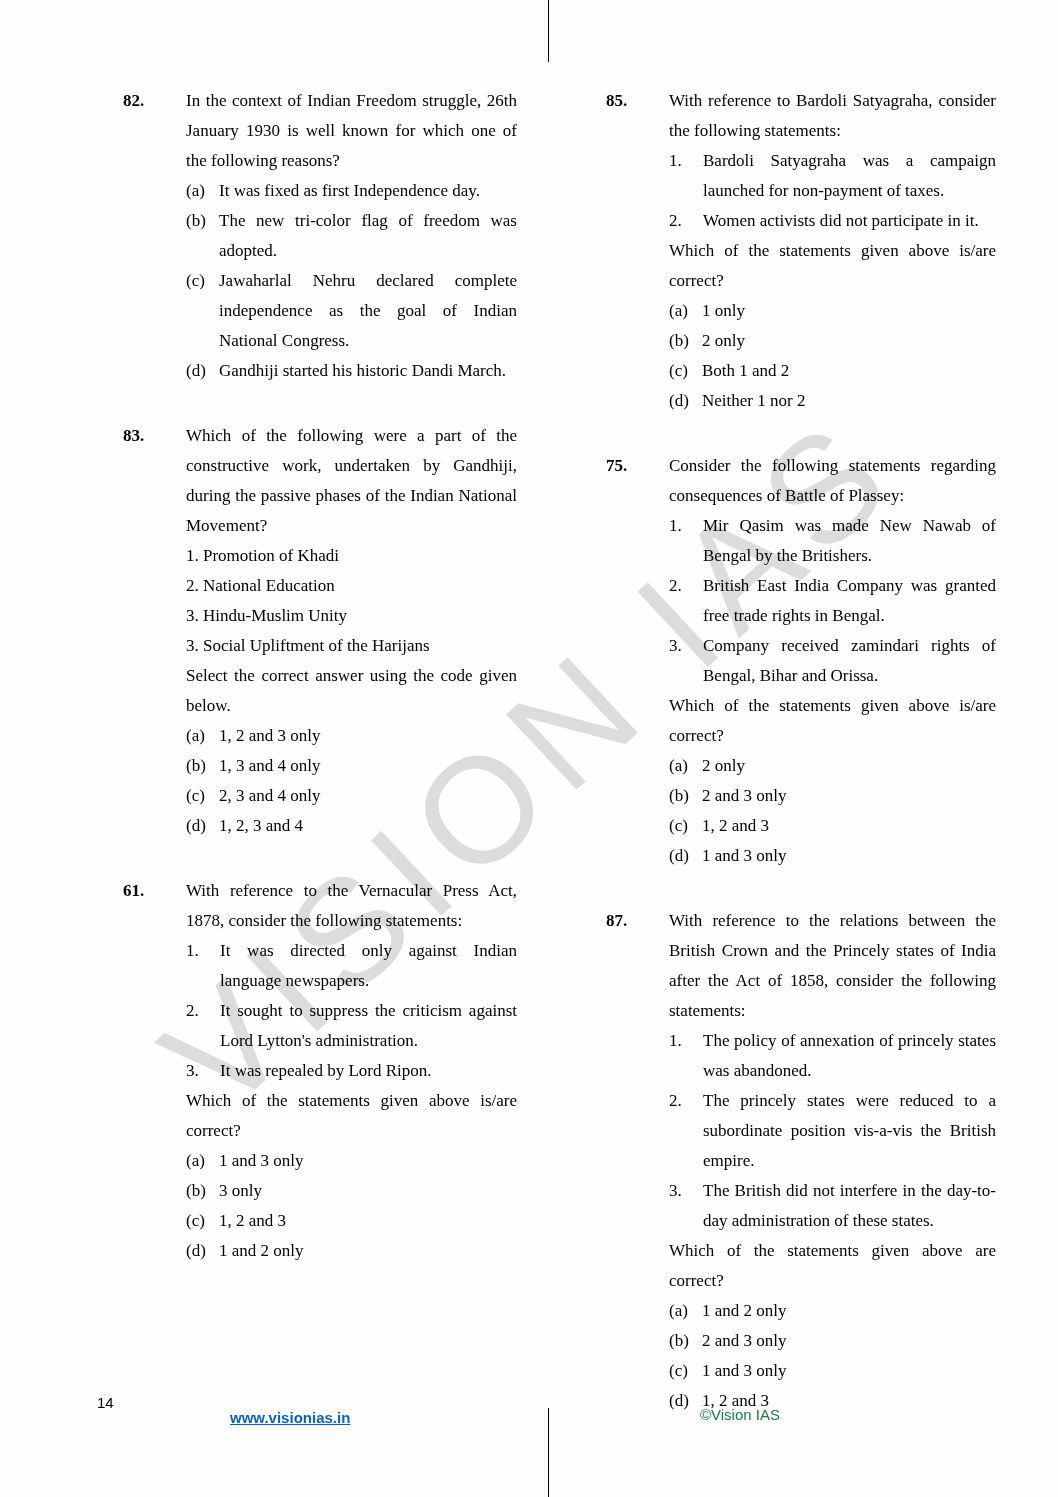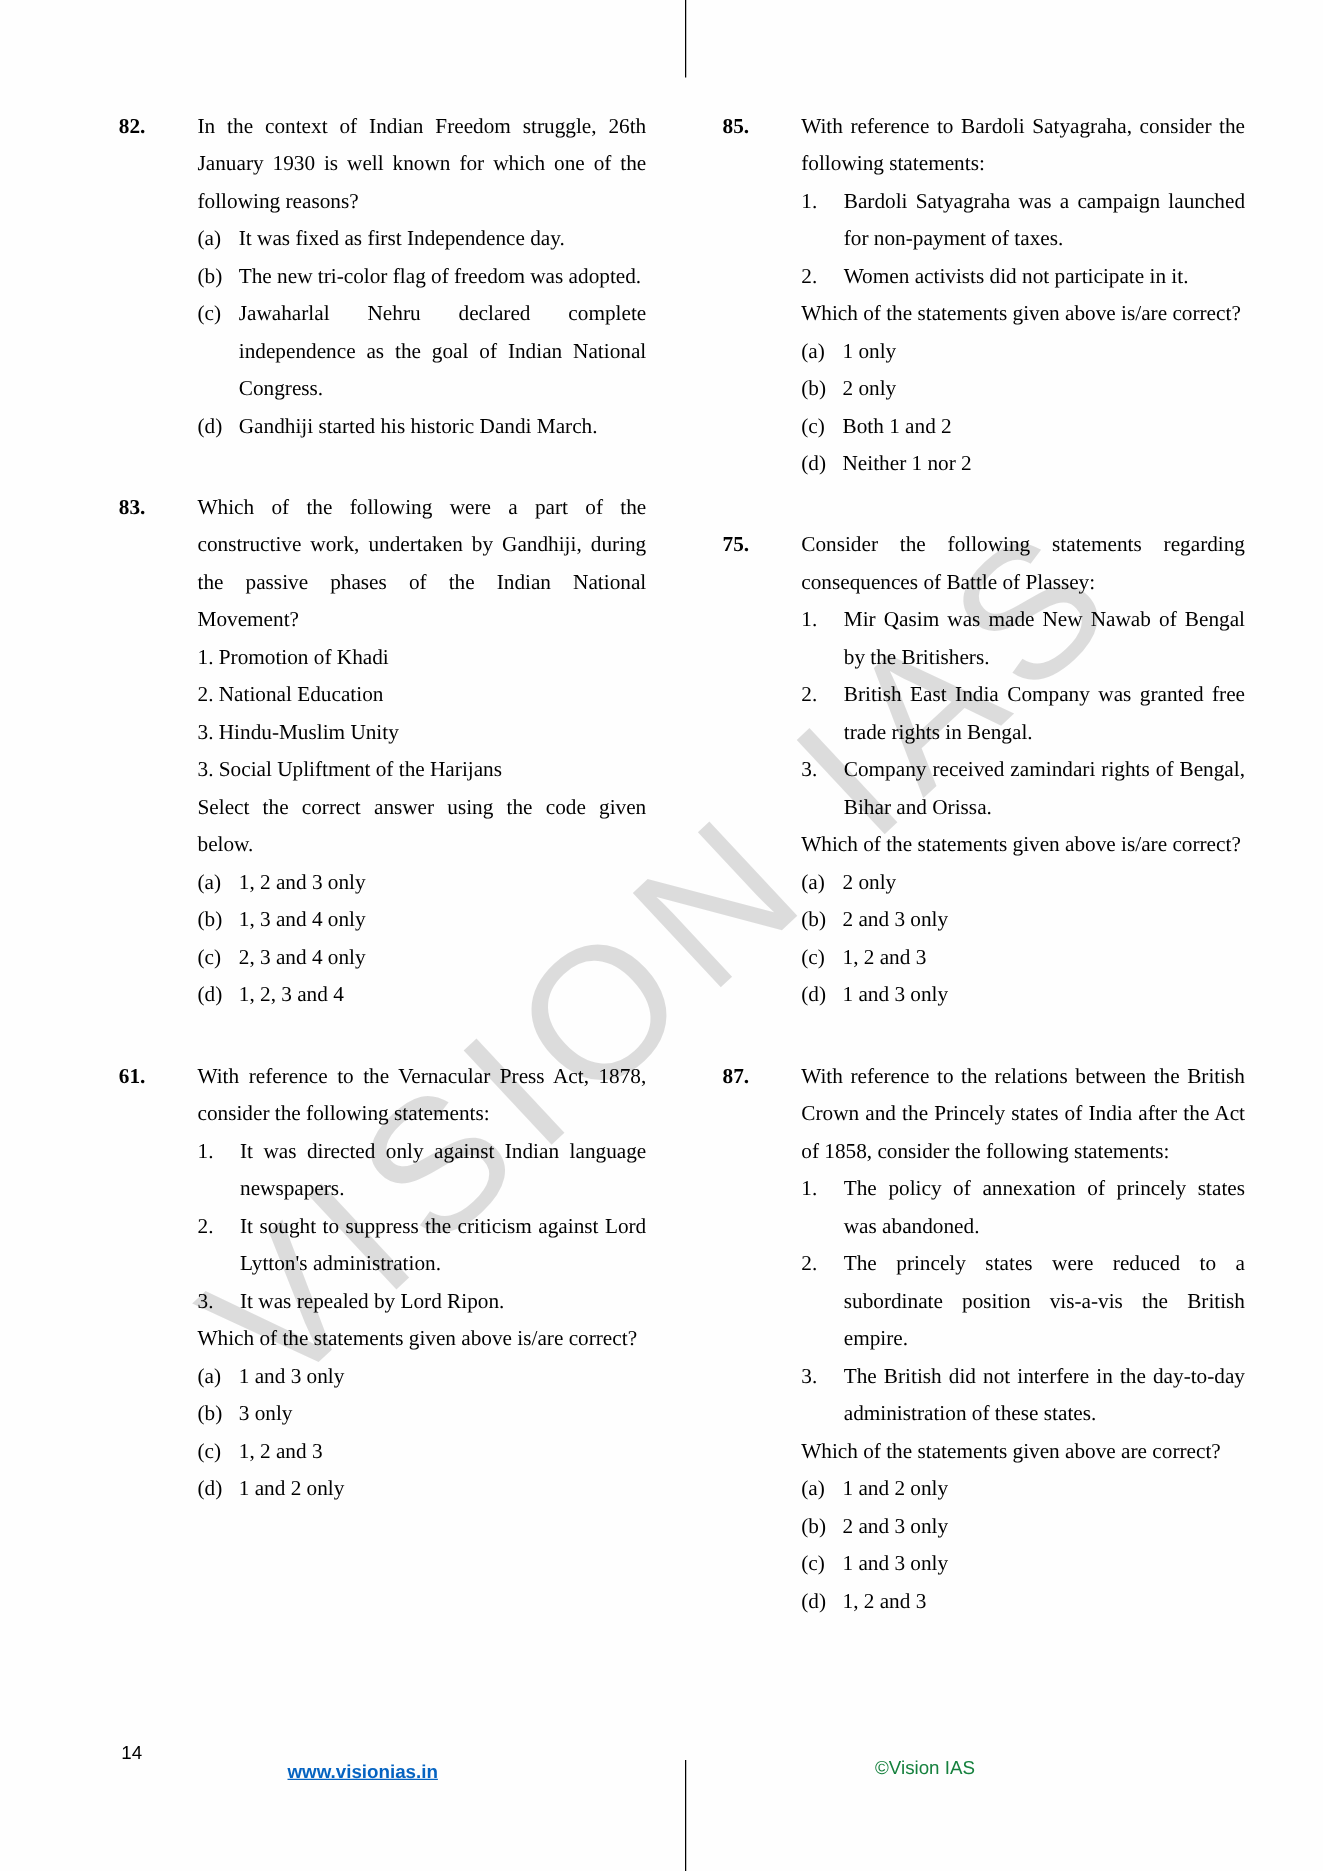--- a/index.html
+++ b/index.html
@@ -35,21 +35,21 @@
     left: 548px;
     width: 1px;
     background: #000;
     z-index: 2;
   }
   .divider-top { top: 0; height: 62px; }
   .divider-bottom { top: 1408px; height: 89px; }
   .col { position: absolute; top: 86px; z-index: 1; }
   .col-left  { left: 95px;  width: 422px; }
   .col-right { left: 578px; width: 418px; }
-  .question { display: flex; margin-bottom: 35px; }
+  .question { display: flex; margin-bottom: 35px; margin-left: 28px; }
   .qnum { width: 63px; flex-shrink: 0; font-weight: bold; }
   .qbody { flex: 1; }
   .qtext { text-align: justify; }
   .stmt, .opt { display: flex; }
   .stmt-label { width: 34px; flex-shrink: 0; }
   .opt-label  { width: 33px; flex-shrink: 0; }
   .stmt-text, .opt-text { flex: 1; text-align: justify; }
   .list-line { text-align: left; }
   .footer { position: absolute; top: 1388px; left: 0; width: 1058px; height: 30px; z-index: 1; font-family: "Liberation Sans", sans-serif; font-size: 15px; }
   .footer-page { position: absolute; left: 97px; top: 0; }

